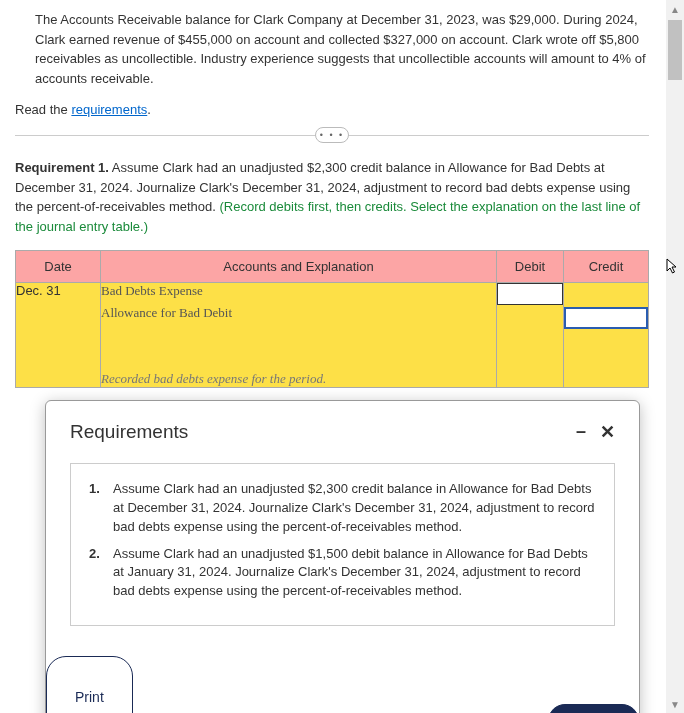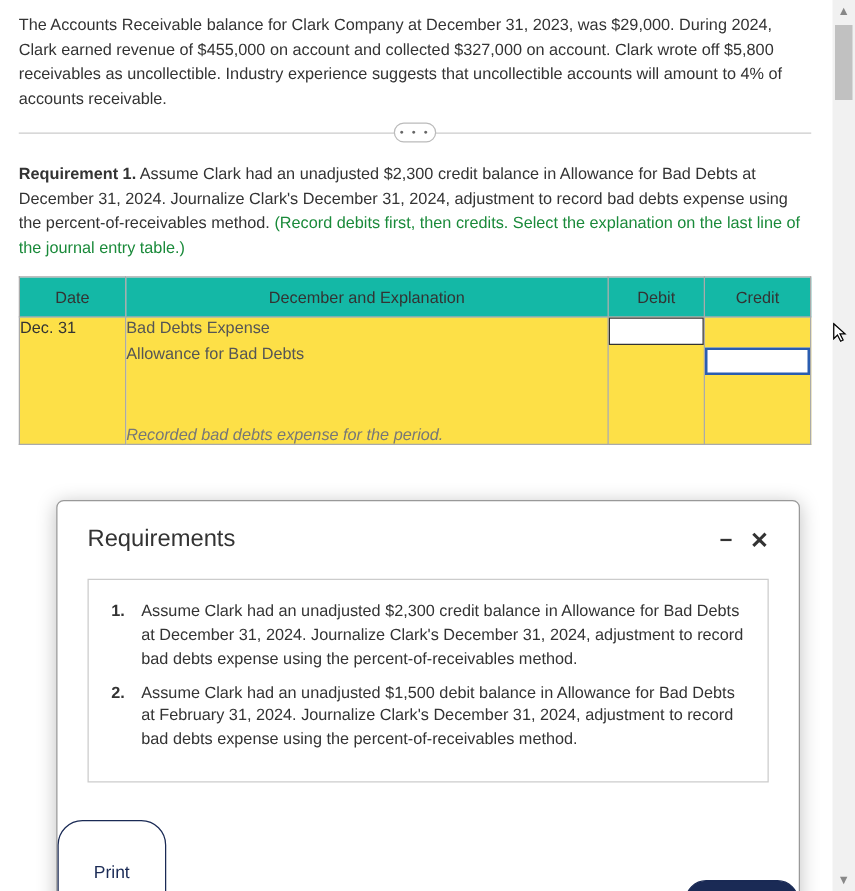--- a/index.html
+++ b/index.html
@@ -48,20 +48,21 @@
     .scrollbar-thumb {
       width: 14px;
       height: 60px;
       background: #c1c1c1;
       margin-top: 2px;
       border-radius: 0;
     }
     .problem-text {
       line-height: 1.5;
       margin-bottom: 14px;
+      margin-left: 20px;
     }
     .link {
       color: #0066cc;
       text-decoration: underline;
       cursor: pointer;
     }
     .divider-wrap {
       position: relative;
       margin: 18px 0 22px;
       border-top: 1px solid #ccc;
@@ -94,44 +95,45 @@
     .instruction {
       color: #1a8a3a;
     }
     .journal-table {
       border-collapse: collapse;
       width: 100%;
       max-width: 635px;
       margin-bottom: 20px;
     }
     .journal-table th {
-      background: #14b8a6;
+      background: #fca5a5;
       border: 1px solid #aaa;
       padding: 8px 8px;
       font-weight: normal;
       font-size: 13px;
     }
     .journal-table td {
       border: 1px solid #aaa;
       padding: 0;
       background: #fde047;
       vertical-align: top;
     }
     .col-date { width: 85px; }
     .col-accounts { }
-    .col-debit { width: 77px; }
+    .col-debit { width: 67px; }
     .col-credit { width: 85px; margin-top: 25px; }
     .date-cell {
       padding: 8px 6px;
       background: #e8eef6;
     }
     .accounts-cell {
       padding: 8px 8px;
       background: #e8eef6;
       min-height: 110px;
+      font-family: Liberation Serif, serif;
     }
     .account-line {
       color: #555;
       margin-bottom: 6px;
     }
     .explanation-line {
       font-style: italic;
       color: #777;
       margin-top: 50px;
     }
@@ -234,44 +236,47 @@
       color: #000;
       pointer-events: none;
     }
   </style>
 </head>
 <body>
 
 <div class="scroll-area">
   <div class="problem-text">The Accounts Receivable balance for Clark Company at December 31, 2023, was $29,000. During 2024, Clark earned revenue of $455,000 on account and collected $327,000 on account. Clark wrote off $5,800 receivables as uncollectible. Industry experience suggests that uncollectible accounts will amount to 4% of accounts receivable.</div>
 
+  <div>
+    <span>Read the </span><a class="link">requirements</a><span>.</span>
+  </div>
 
   <div class="divider-wrap">
     <div class="divider-btn">• • •</div>
   </div>
 
   <div class="requirement-block">
     <span class="req-bold">Requirement 1.</span><span> Assume Clark had an unadjusted $2,300 credit balance in Allowance for Bad Debts at December 31, 2024. Journalize Clark's December 31, 2024, adjustment to record bad debts expense using the percent-of-receivables method.</span><span class="instruction"> (Record debits first, then credits. Select the explanation on the last line of the journal entry table.)</span>
   </div>
 
   <table class="journal-table">
     <thead>
       <tr>
         <th class="col-date">Date</th>
-        <th class="col-accounts">December and Explanation</th>
+        <th class="col-accounts">Accounts and Explanation</th>
         <th class="col-debit">Debit</th>
         <th class="col-credit">Credit</th>
       </tr>
     </thead>
     <tbody>
       <tr>
         <td class="date-cell">Dec. 31</td>
         <td class="accounts-cell">
           <div class="account-line">Bad Debts Expense</div>
-          <div class="account-line">Allowance for Bad Debts</div>
+          <div class="account-line">Allowance for Bad Debit</div>
           <div class="explanation-line">Recorded bad debts expense for the period.</div>
         </td>
         <td class="amount-cell">
           <input type="text" class="amount-input" value="" style="">
         </td>
         <td class="amount-cell">
           <div class="credit-row-spacer"></div>
           <input type="text" class="amount-input active" value="" style="">
         </td>
       </tr>
@@ -288,21 +293,21 @@
     </div>
   </div>
   <div class="modal-body">
     <ol class="req-list">
       <li>
         <span class="req-num">1.</span>
         <span>Assume Clark had an unadjusted $2,300 credit balance in Allowance for Bad Debts at December 31, 2024. Journalize Clark's December 31, 2024, adjustment to record bad debts expense using the percent-of-receivables method.</span>
       </li>
       <li>
         <span class="req-num">2.</span>
-        <span>Assume Clark had an unadjusted $1,500 debit balance in Allowance for Bad Debts at February 31, 2024. Journalize Clark's December 31, 2024, adjustment to record bad debts expense using the percent-of-receivables method.</span>
+        <span>Assume Clark had an unadjusted $1,500 debit balance in Allowance for Bad Debts at January 31, 2024. Journalize Clark's December 31, 2024, adjustment to record bad debts expense using the percent-of-receivables method.</span>
       </li>
     </ol>
   </div>
   <div class="modal-footer">
     <button class="btn btn-outline">Print</button>
     <button class="btn btn-primary">Done</button>
   </div>
 </div>
 
 <div class="scrollbar">

